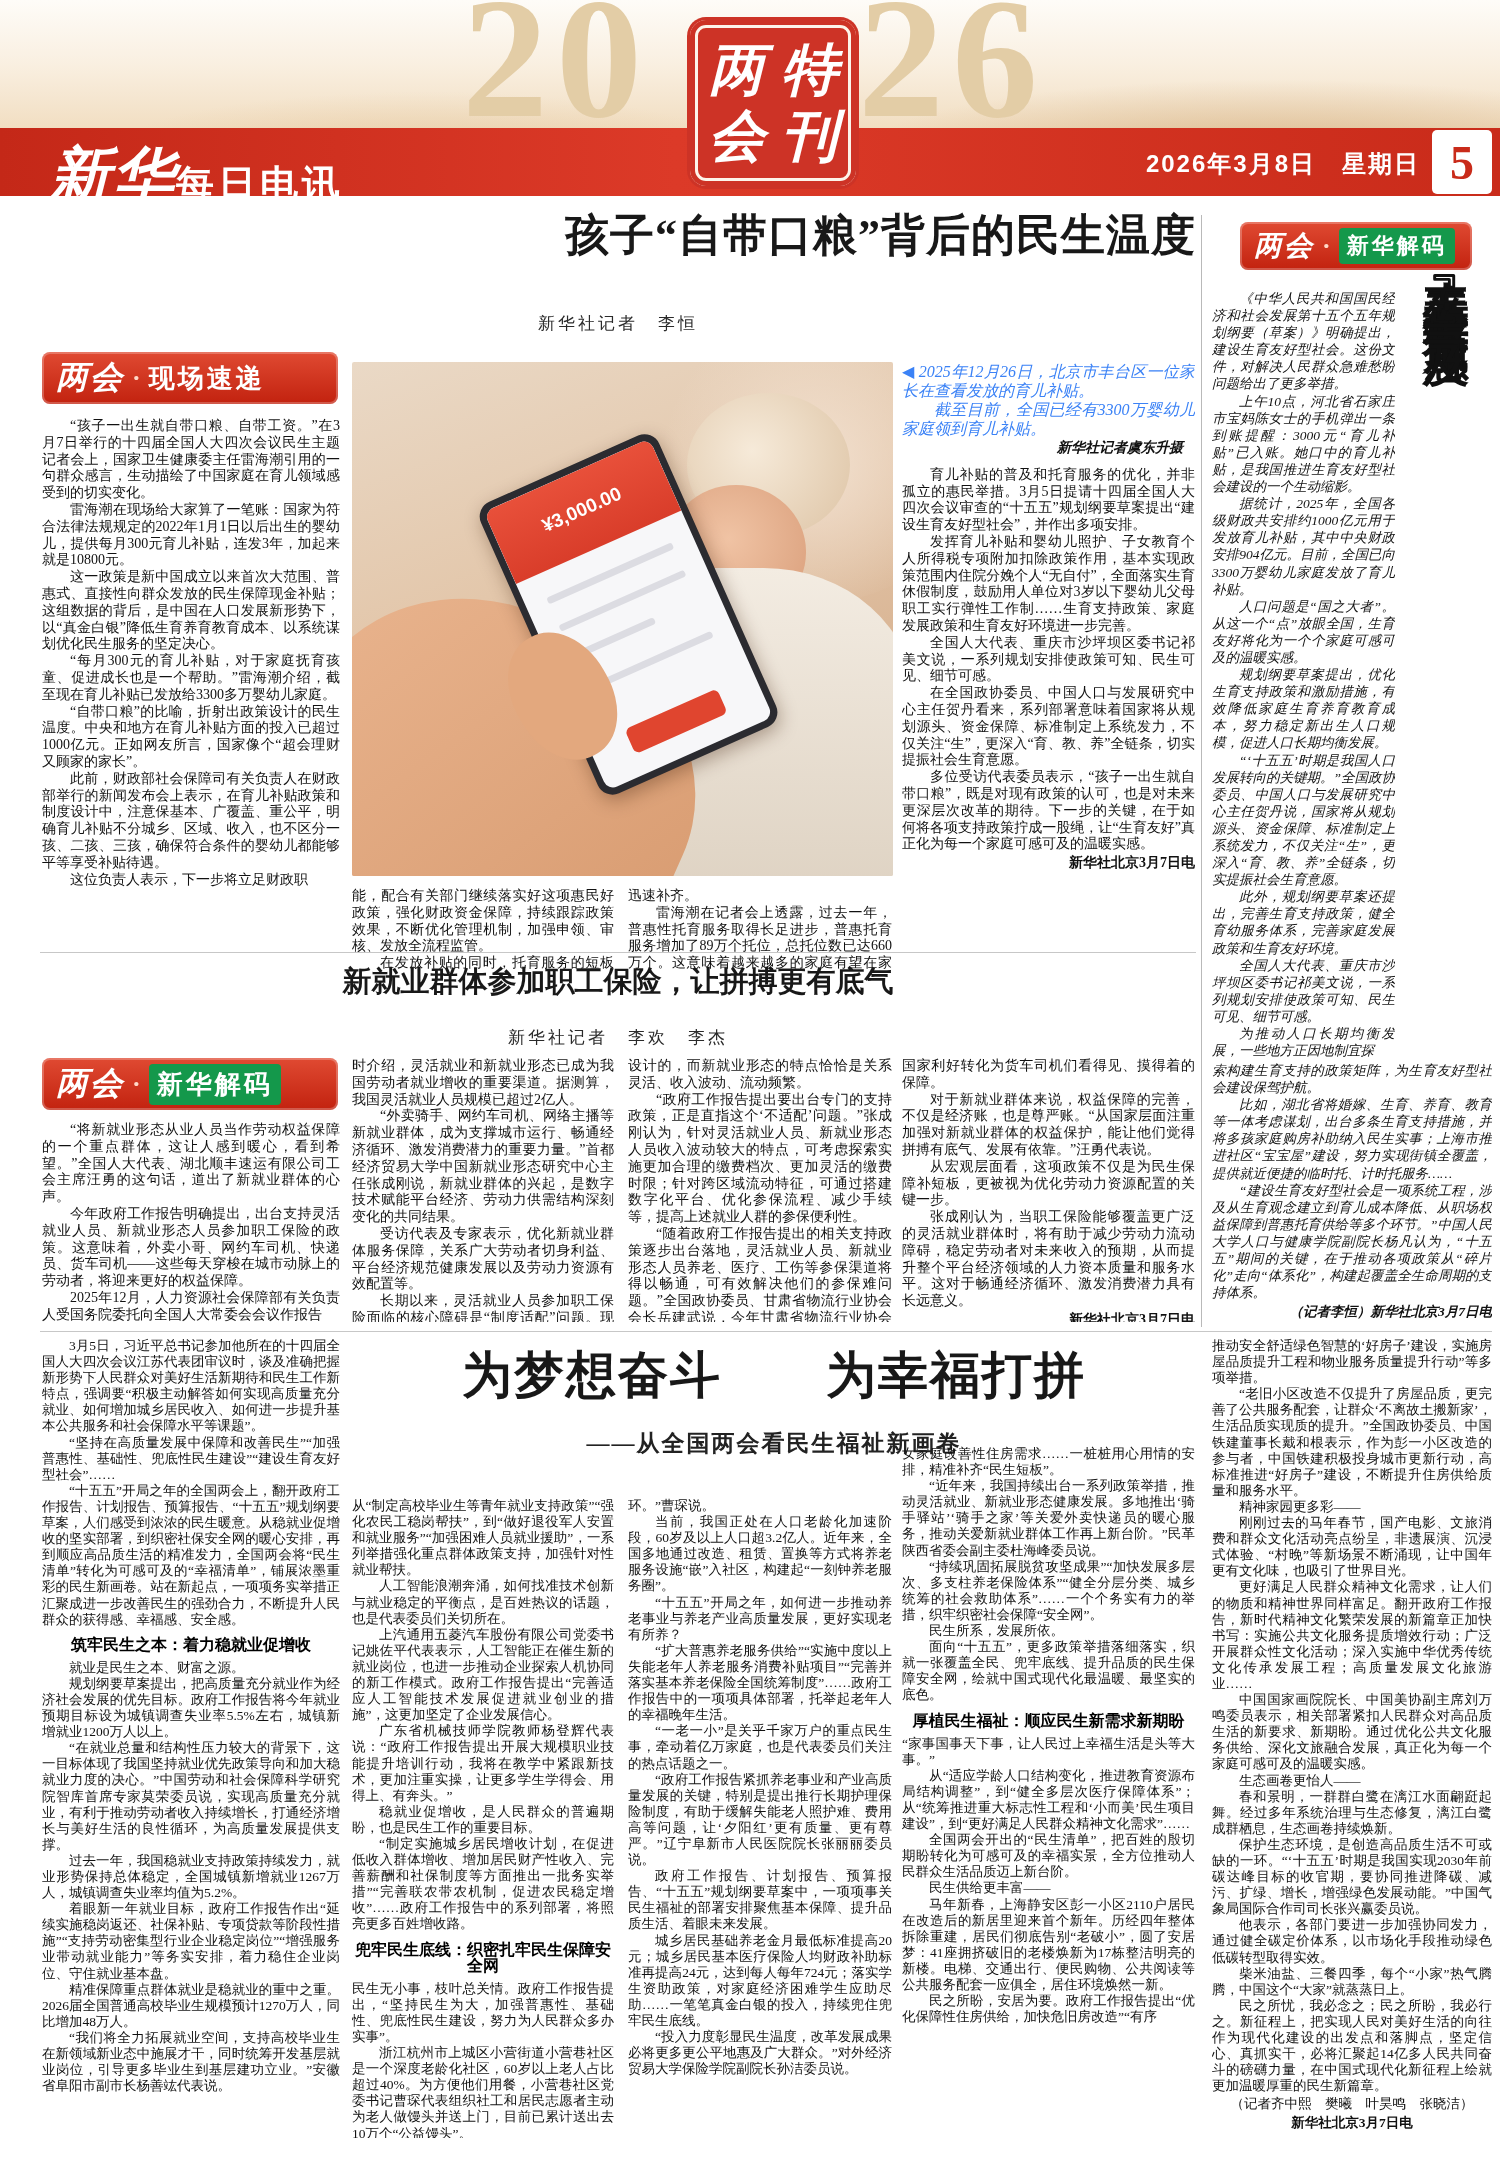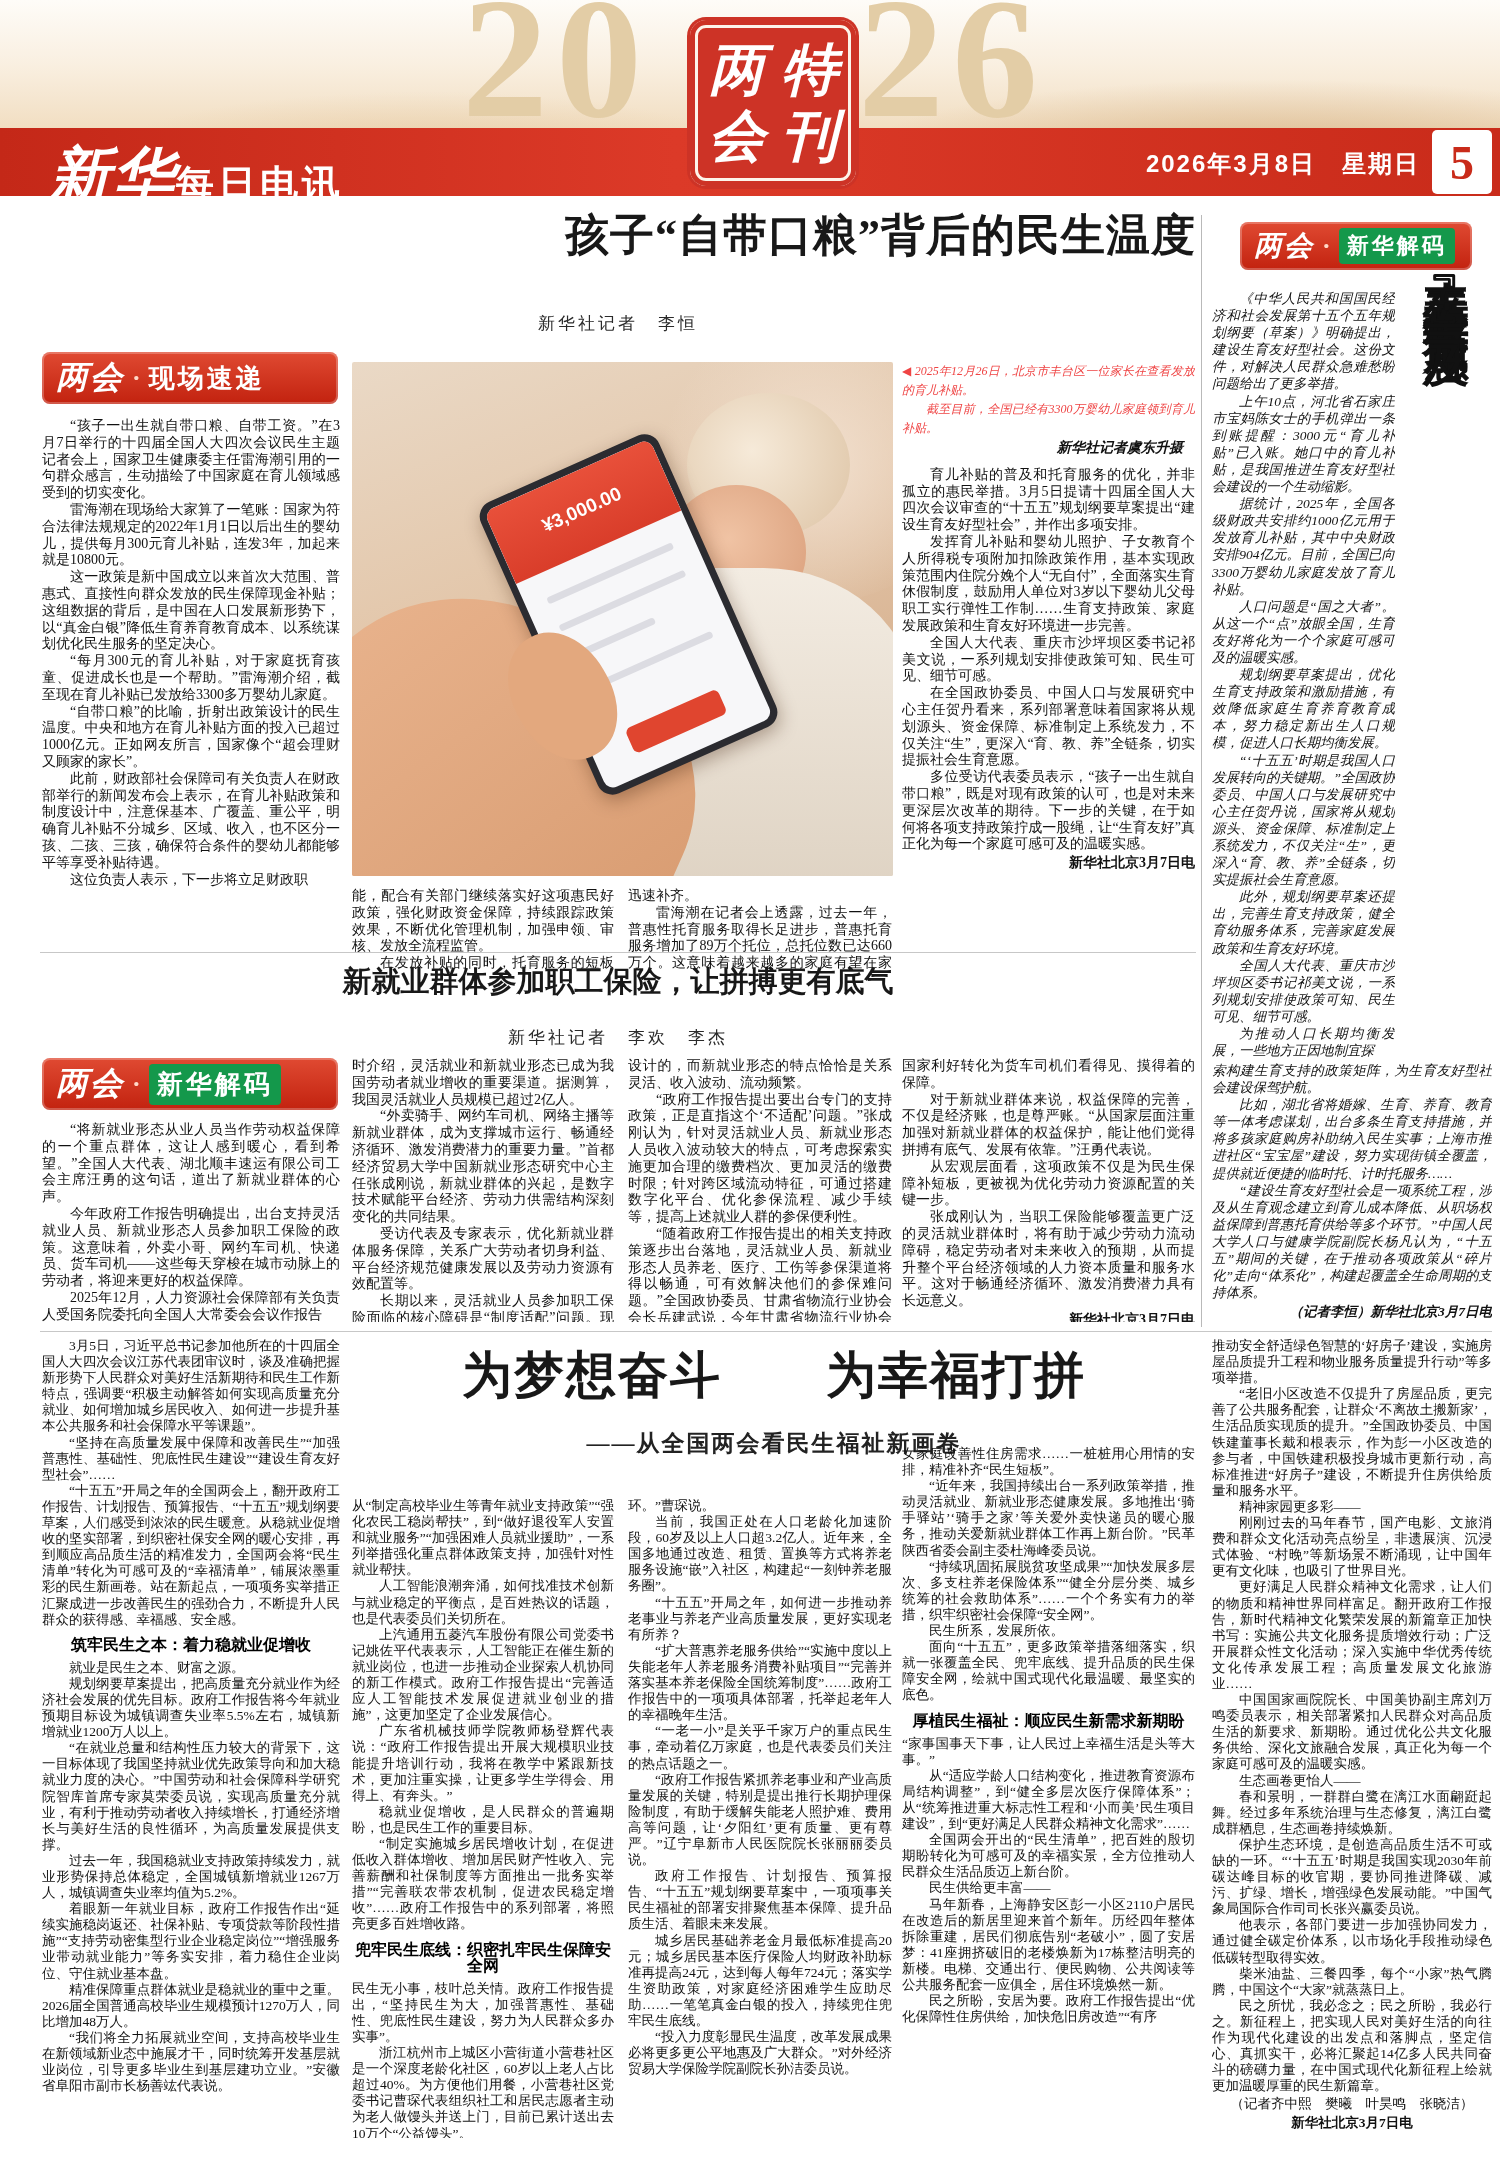--- a/index.html
+++ b/index.html
@@ -45,21 +45,21 @@
   .badge .sfx{color:#fff;font-size:26px;font-weight:bold;letter-spacing:3px;}
   .badge .sfx.green{background:#14984b;padding:3px 8px;border-radius:4px;}
   
   .col{overflow:hidden;text-align:justify;color:#111;}
   .col p.para{margin:0;text-indent:2em;}
   .cont p.para:first-child{text-indent:0;}
   .fz-a1{font-size:14px;line-height:16.8px;}
   .fz-a3{font-size:13.5px;line-height:16.1px;}
   .colsub{font-weight:bold;text-align:center;font-size:16px;margin:9px 0 7px;color:#000;}
   .dateline{font-weight:bold;text-align:right;margin:2px 0 0;}
-  .caption{font-style:italic;color:#ef4444;font-size:12px;line-height:19px;}
+  .caption{font-style:italic;color:#3b82f6;font-size:16px;line-height:19px;}
   .caption p{margin:0;text-indent:2em;}
   .caption p.first{text-indent:0;}
   .credit{font-style:italic;font-weight:bold;text-align:right;margin:2px 12px 10px;}
   
   .vrule{left:1201px;top:215px;width:1px;height:1112px;background:#b9b9b9;}
   .hrule1{left:40px;top:952px;width:1156px;height:1px;background:#c7c7c7;}
   .hrule2{left:40px;top:1331px;width:1452px;height:1px;background:#c7c7c7;}
   .kai{font-style:italic;}
   .sb-narrow{left:1212px;top:290px;width:183px;height:772px;font-size:13.5px;line-height:17.1px;}
   .sb-wide{left:1212px;top:1062px;width:280px;height:258px;font-size:13.5px;line-height:17.1px;}

